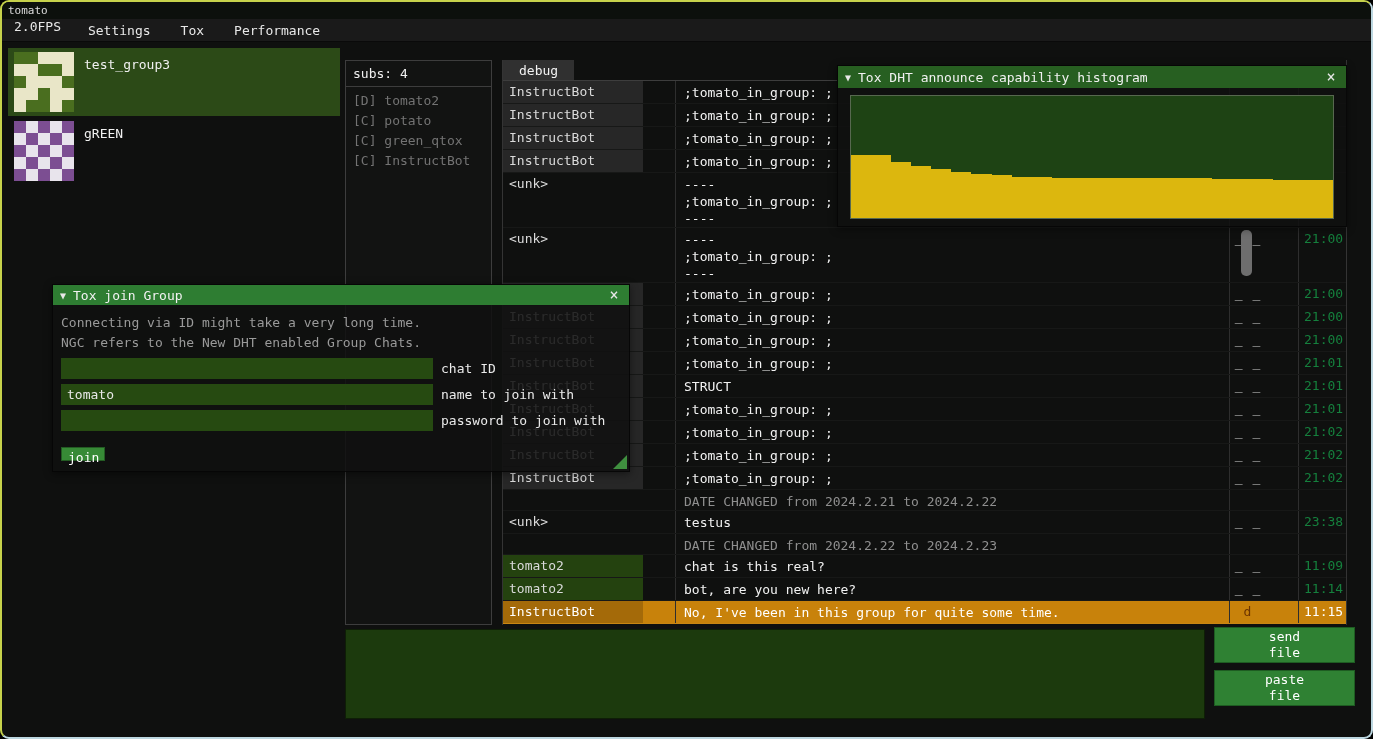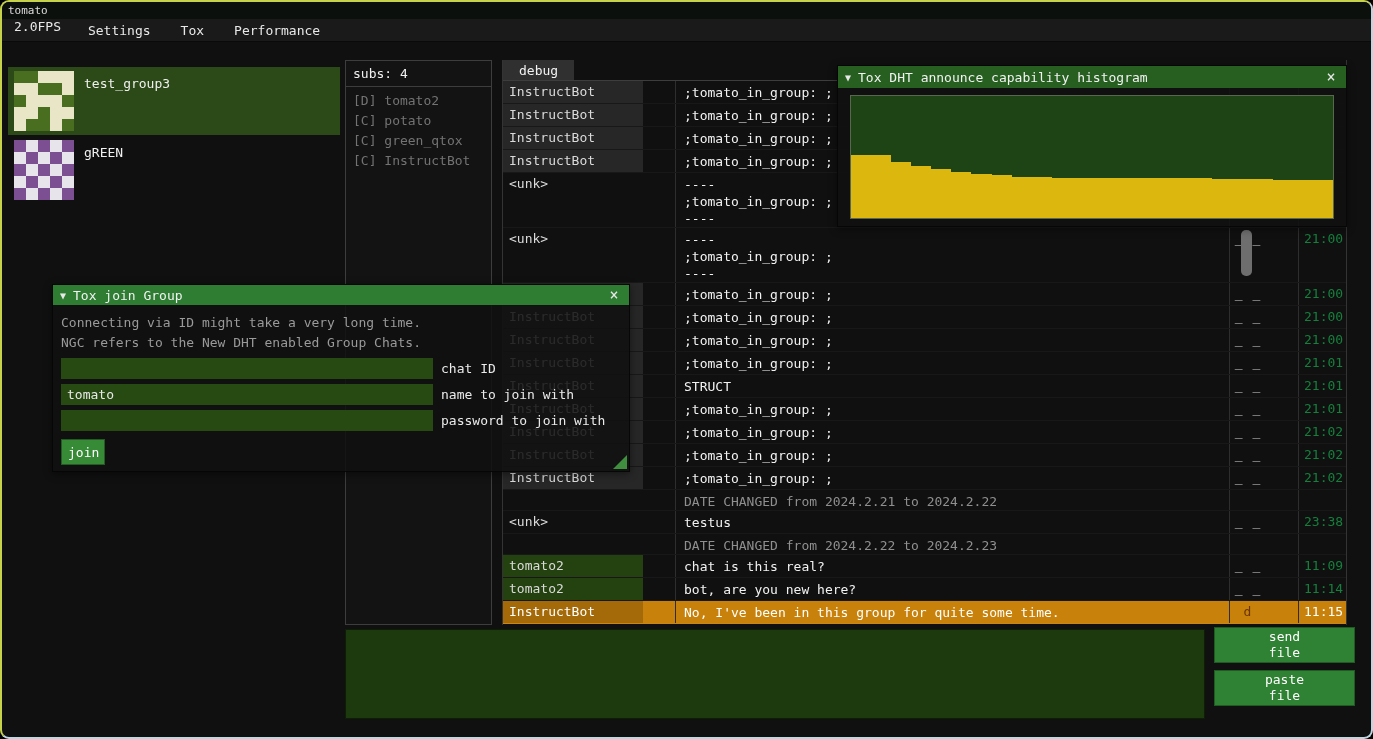--- a/index.html
+++ b/index.html
@@ -13,21 +13,21 @@
   }
   .titlebar{position:absolute;left:0;top:0;right:0;height:17px;background:#0c100c;
     font-size:11px;line-height:17px;padding-left:6px;color:#dcdcdc;}
   .menubar{position:absolute;left:0;top:17px;right:0;height:23px;background:#1a1a1a;
     display:flex;align-items:flex-start;border-bottom:1px solid #0a0a0a;}
   .fps{padding:0 12px;color:#e8e8e8;}
   .menu-item{padding:0 15px;line-height:23px;color:#e8e8e8;cursor:default;}
 
   .roster{position:absolute;left:6px;top:46px;width:332px;}
   .group-item{display:flex;gap:10px;padding:4px 6px;height:68px;margin-bottom:1px;align-items:flex-start;}
-  .group-item.selected{background:#2c4a17;margin-top:19px;}
+  .group-item.selected{background:#2c4a17;}
   .avatar{width:60px;height:60px;flex:0 0 60px;display:grid;
     grid-template-columns:repeat(5,1fr);grid-template-rows:repeat(5,1fr);}
   .group-label{padding-top:5px;color:#f0f0f0;}
 
   .subs-panel{position:absolute;left:343px;top:58px;width:147px;height:565px;
     border:1px solid #3d3d3d;background:#121312;}
   .subs-header{padding:5px 7px;color:#f0f0f0;}
   .subs-sep{height:1px;background:#3d3d3d;}
   .member-list{padding-top:4px;}
   .member{line-height:20px;padding:0 7px;color:#737373;}
@@ -74,21 +74,21 @@
     justify-content:center;color:#e8e8e8;font-size:15px;cursor:default;}
 
   .join-win{left:50px;top:282px;width:578px;height:188px;z-index:30;}
   .join-win .win-title{background:#2e7d32;}
   .join-body{padding:8px;}
   .info-line{color:#9a9a9a;line-height:20px;}
   .field-row{display:flex;align-items:center;gap:8px;margin-top:5px;}
   .field-input{width:372px;height:21px;background:#264a11;border:none;color:#e8e8e8;
     font-family:"DejaVu Sans Mono",monospace;font-size:13px;padding:0 6px;outline:none;}
   .field-label{color:#eaeaea;}
-  .join-btn{margin-top:8px;width:44px;height:26px;background:#378a36;border:1px solid #235c23;
+  .join-btn{margin-top:16px;width:44px;height:14px;background:#378a36;border:1px solid #235c23;
     color:#fff;font-family:"DejaVu Sans Mono",monospace;font-size:13px;line-height:17px;cursor:default;}
   .resize-grip{position:absolute;right:2px;bottom:2px;width:0;height:0;
     border-bottom:14px solid #3f8f3f;border-left:14px solid transparent;}
 
   .hist-win{left:835px;top:63px;width:510px;height:162px;z-index:20;}
   .hist-win .win-title{background:#275f21;height:22px;}
   .plot{position:absolute;left:12px;top:29px;width:484px;height:124px;
     background:rgba(31,72,21,0.92);border:1px solid #57684f;
     display:flex;align-items:flex-end;overflow:hidden;}
   .bar{flex:1 1 0;background:#dcb70e;}

